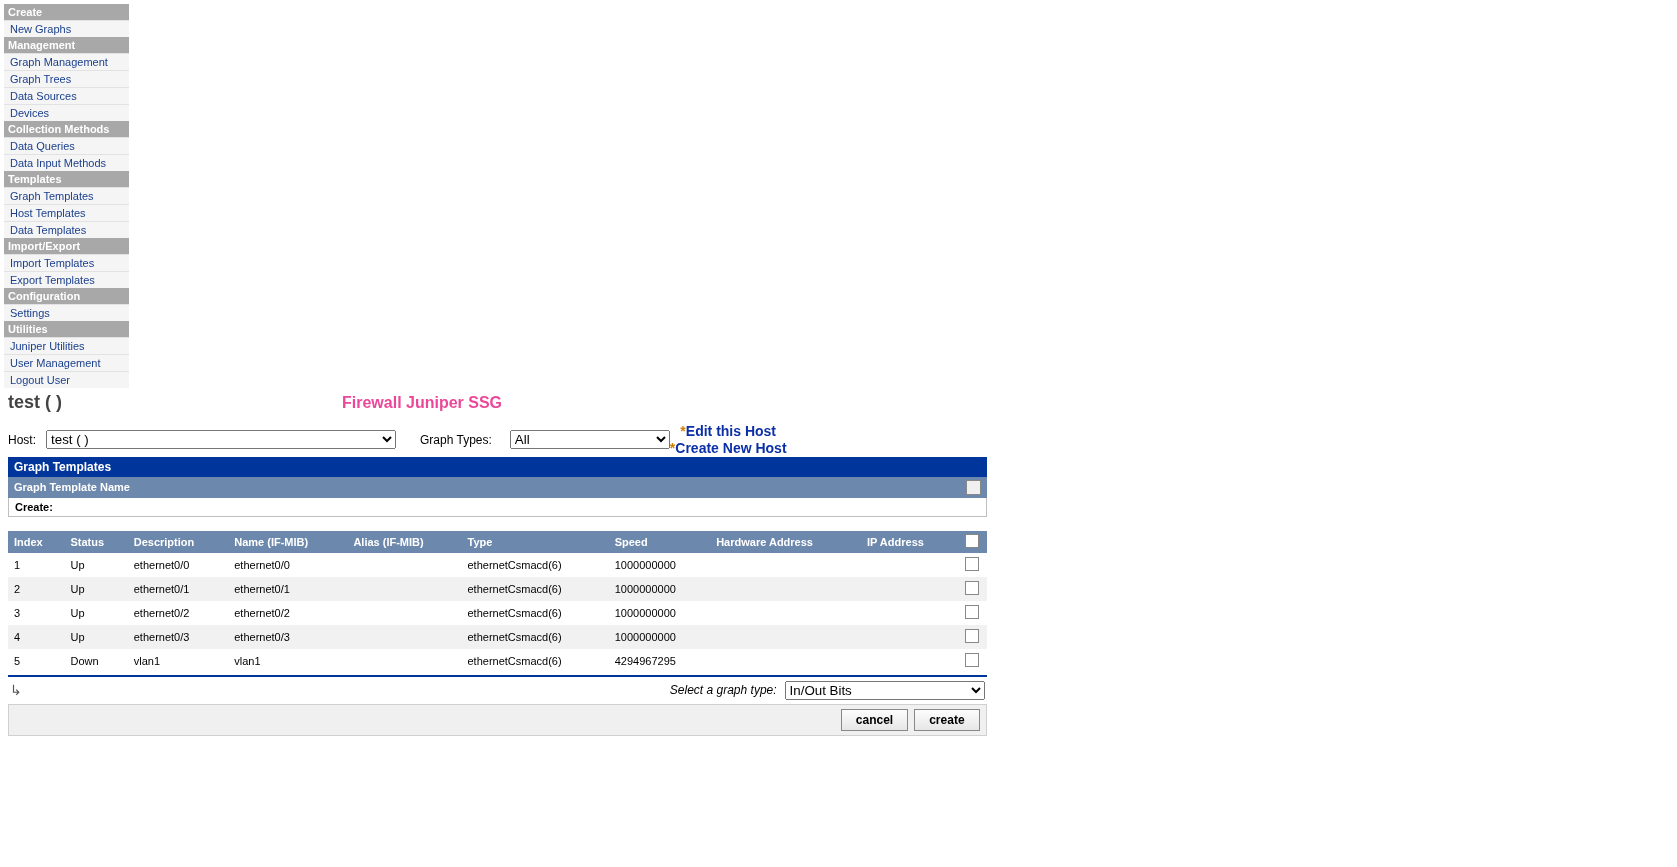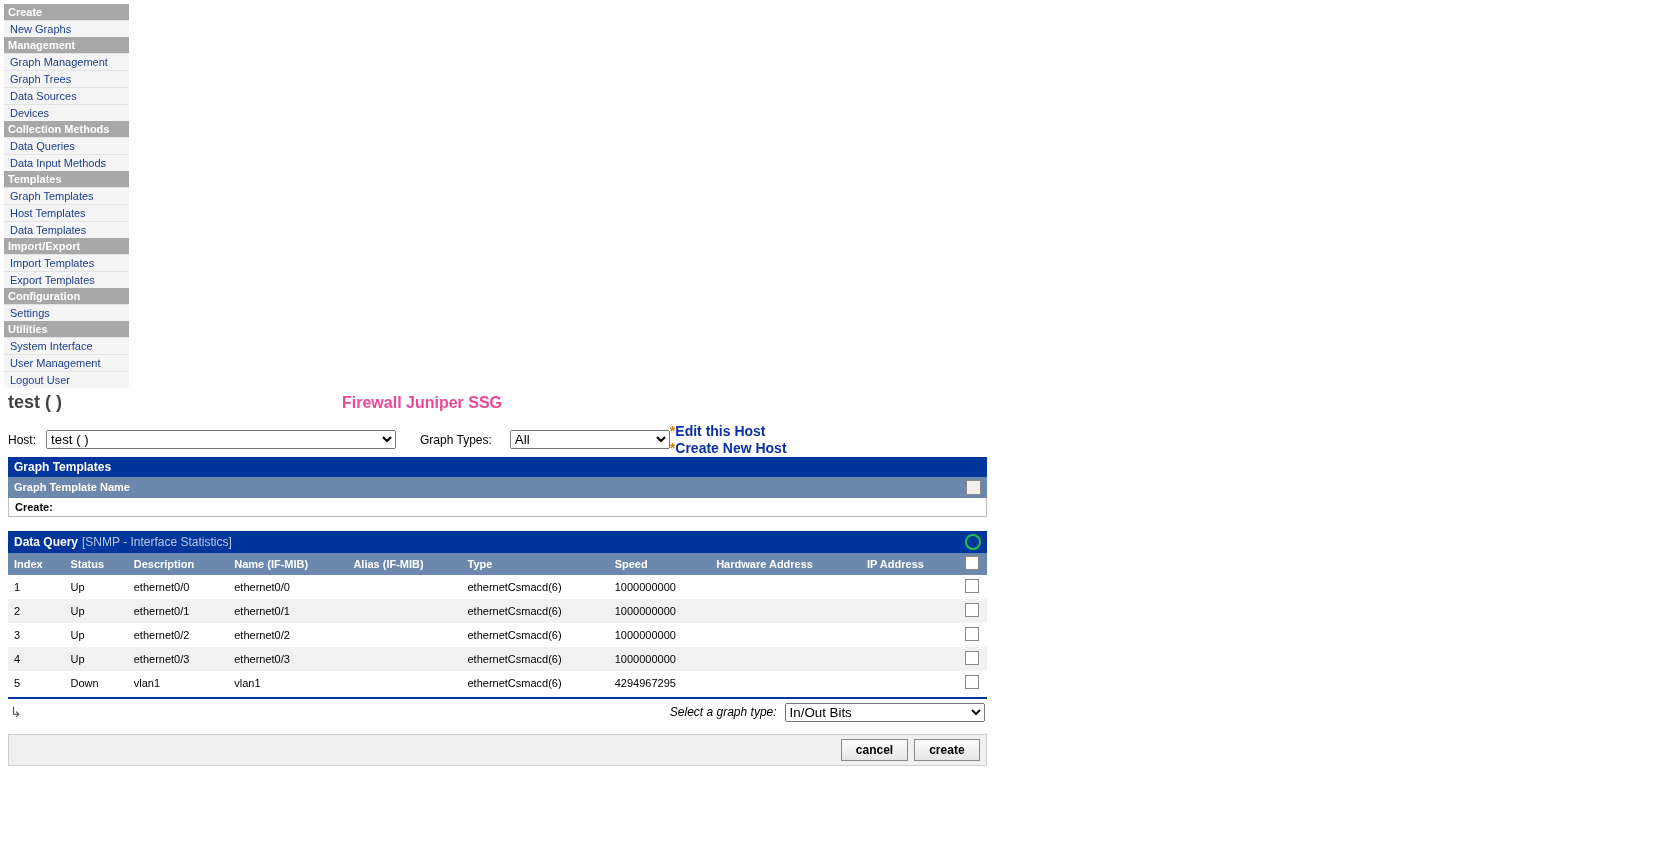--- a/index.html
+++ b/index.html
@@ -73,20 +73,21 @@
     width: 350px;
   }
   .filter-row select.graphtypes {
     width: 160px;
     margin-left: 8px;
   }
   .filter-gap { width: 24px; }
 
   .host-links {
     margin-left: auto;
+    text-align: center;
     font-size: 14px;
     font-weight: bold;
     line-height: 1.2;
     padding-right: 200px;
   }
   .host-links .star { color: #d08000; }
   .host-links a { color: #0b2fa6; text-decoration: none; cursor: pointer; }
 
   
   .bar {
@@ -186,21 +187,21 @@
     font-style: italic;
     font-size: 12px;
     margin-right: 8px;
   }
   .table-footer select { width: 200px; }
 
   
   .actions {
     background: #f0f0f0;
     border: 1px solid #d0d0d0;
-    margin-top: 10px;
+    margin-top: 2px;
     padding: 4px 6px;
     display: flex;
     justify-content: flex-end;
     gap: 6px;
   }
   .actions button {
     font-family: inherit;
     font-size: 12px;
     font-weight: bold;
     padding: 3px 14px;
@@ -228,21 +229,21 @@
       <div class="section">Templates</div>
       <div class="item">Graph Templates</div>
       <div class="item">Host Templates</div>
       <div class="item">Data Templates</div>
       <div class="section">Import/Export</div>
       <div class="item">Import Templates</div>
       <div class="item">Export Templates</div>
       <div class="section">Configuration</div>
       <div class="item">Settings</div>
       <div class="section">Utilities</div>
-      <div class="item">System Interface</div>
+      <div class="item">Juniper Utilities</div>
       <div class="item">User Management</div>
       <div class="item">Logout User</div>
     </div>
 
   <div class="main">
 
     <div class="title-row">
       <span class="title">test (                  )</span>
       <span class="subtitle">Firewall Juniper SSG</span>
     </div>
@@ -269,26 +270,20 @@
     <div class="bar">Graph Templates</div>
     <div class="subbar">
       <span>Graph Template Name</span>
       <span class="spacer"></span>
       <span class="chk"></span>
     </div>
     <div class="create-row">
       <span class="lbl">Create:</span>
     </div>
 
-    <div class="dq-bar">
-      <span class="dq-label">Data Query</span>
-      <span class="dq-sub">[SNMP - Interface Statistics]</span>
-      <span class="dq-fill"></span>
-      <span class="reload"></span>
-    </div>
 
     <table class="if-table">
       <thead>
         <tr id="if-head-row">
             <th>Index</th>
             <th>Status</th>
             <th>Description</th>
             <th>Name (IF-MIB)</th>
             <th>Alias (IF-MIB)</th>
             <th>Type</th>

